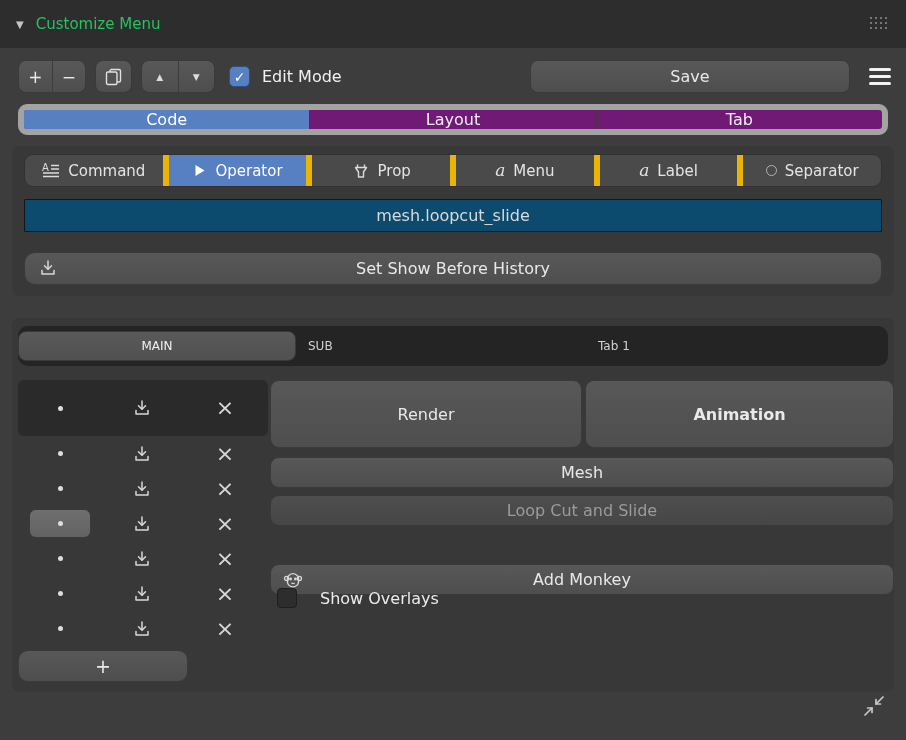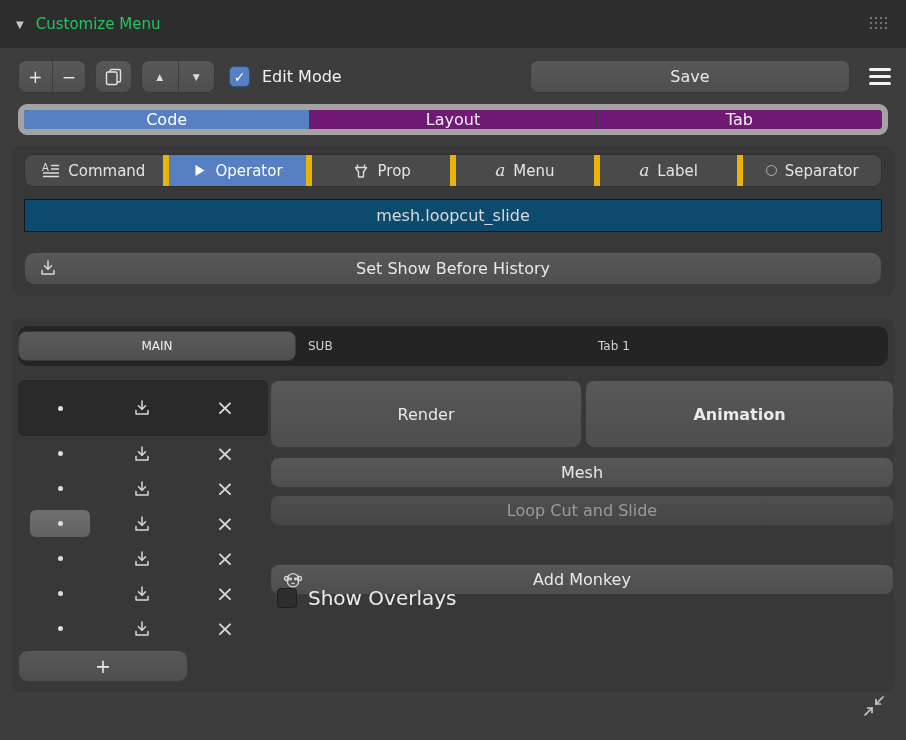--- a/index.html
+++ b/index.html
@@ -85,21 +85,21 @@
 
   
   #btn-render{left:270px;top:380px;width:312px;height:68px;border-radius:9px;}
   #btn-animation{left:585px;top:380px;width:309px;height:68px;border-radius:9px;font-weight:bold;}
   #btn-mesh{left:270px;top:457px;width:624px;height:31px;border-radius:9px;}
   #btn-loopcut{left:270px;top:495px;width:624px;height:31px;border-radius:9px;
                background:linear-gradient(180deg,#4e4e4e,#464646);color:#9b9b9b;}
   #btn-monkey{left:270px;top:564px;width:624px;height:31px;border-radius:9px;}
   #btn-monkey .monkey{position:absolute;left:12px;top:6px;}
   #chk-overlays{left:277px;top:588px;width:20px;height:20px;background:#2d2d2d;border:1px solid #1e1e1e;border-radius:4px;}
-  #lbl-overlays{left:308px;top:586px;height:24px;display:flex;align-items:center;font-size:20px;color:#ececec;}
+  #lbl-overlays{left:320px;top:586px;height:24px;display:flex;align-items:center;font-size:16px;color:#ececec;}
 
   #btn-collapse{left:860px;top:692px;width:28px;height:28px;display:flex;align-items:center;justify-content:center;}
 </style>
 </head>
 <body>
 
 <svg width="0" height="0" style="position:absolute">
   <symbol id="sym-dl" viewBox="0 0 20 20">
     <g fill="none" stroke="currentColor" stroke-width="1.5" stroke-linecap="round" stroke-linejoin="round">
       <path d="M10 3v8"></path>

